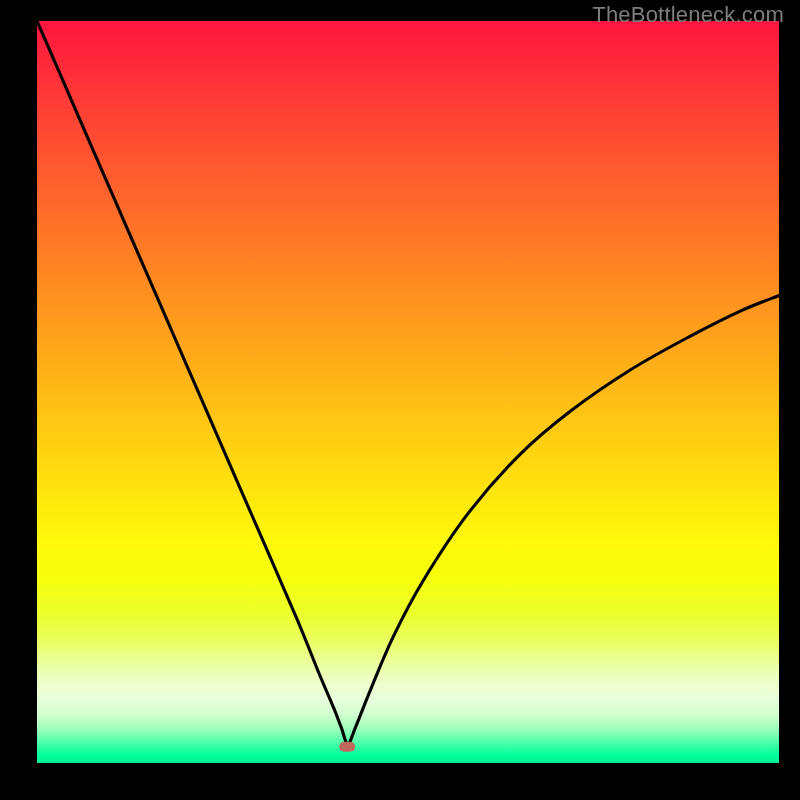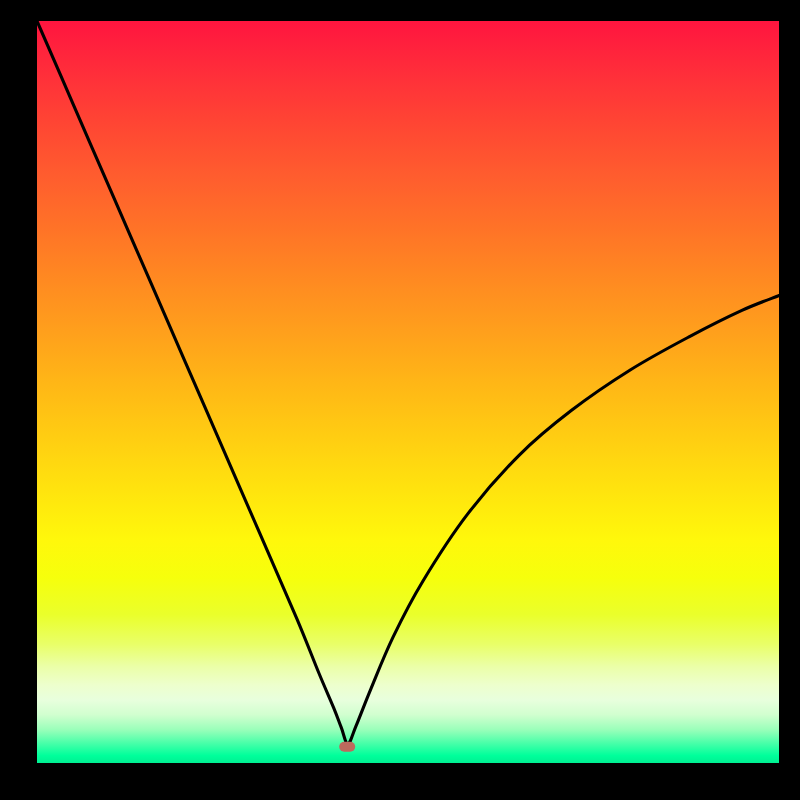--- a/index.html
+++ b/index.html
@@ -60,13 +60,14 @@
 </head>
 <body>
 
 <div class="frame">
   <div class="plot-area">
     <svg class="curve-svg" viewBox="0 0 742 742" preserveAspectRatio="none">
       <path d="M 0.00 0.00 C 6.18 14.22, 24.73 56.89, 37.10 85.33 C 49.47 113.77, 61.83 142.22, 74.20 170.66 C 86.57 199.10, 98.93 227.55, 111.30 255.99 C 123.67 284.43, 136.03 312.88, 148.40 341.32 C 160.77 369.76, 173.13 398.21, 185.50 426.65 C 197.87 455.09, 210.23 483.54, 222.60 511.98 C 234.97 540.42, 249.81 573.94, 259.70 597.31 C 269.59 620.68, 275.78 637.25, 281.96 652.22 C 288.14 667.18, 293.09 678.06, 296.80 687.09 C 300.51 696.12, 301.87 700.45, 304.22 706.38 C 306.57 712.32, 308.42 722.96, 310.90 722.71 C 313.37 722.46, 315.23 714.05, 319.06 704.90 C 322.89 695.75, 327.72 682.64, 333.90 667.80 C 340.08 652.96, 347.50 633.79, 356.16 615.86 C 364.82 597.93, 373.47 580.62, 385.84 560.21 C 398.21 539.81, 414.28 514.45, 430.36 493.43 C 446.44 472.41, 464.99 451.38, 482.30 434.07 C 499.61 416.76, 515.69 403.77, 534.24 389.55 C 552.79 375.33, 573.81 361.11, 593.60 348.74 C 613.39 336.37, 634.41 325.24, 652.96 315.35 C 671.51 305.46, 690.06 296.18, 704.90 289.38 C 719.74 282.58, 735.82 277.01, 742.00 274.54" fill="none" stroke="#000000" stroke-width="3.1" stroke-linejoin="round" stroke-linecap="round"></path>
       <rect x="302.2" y="720.7" width="16" height="10" rx="5" ry="5" fill="#bd6a5d"></rect>
     </svg>
   </div>
+  <div class="watermark">TheBottleneck.com</div>
 </div>
 
 </body></html>

